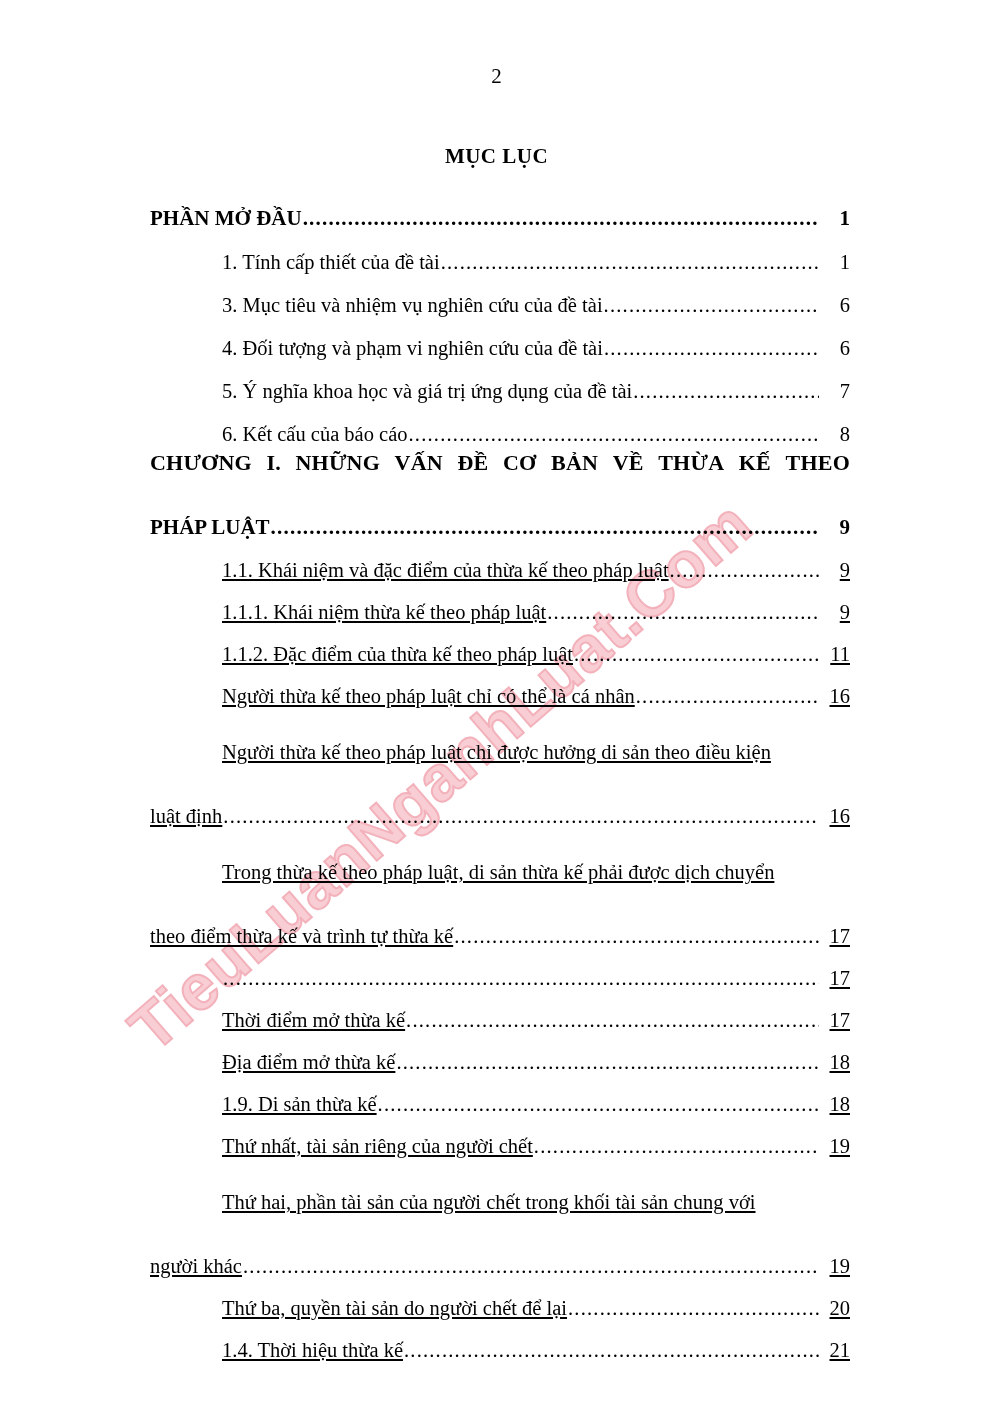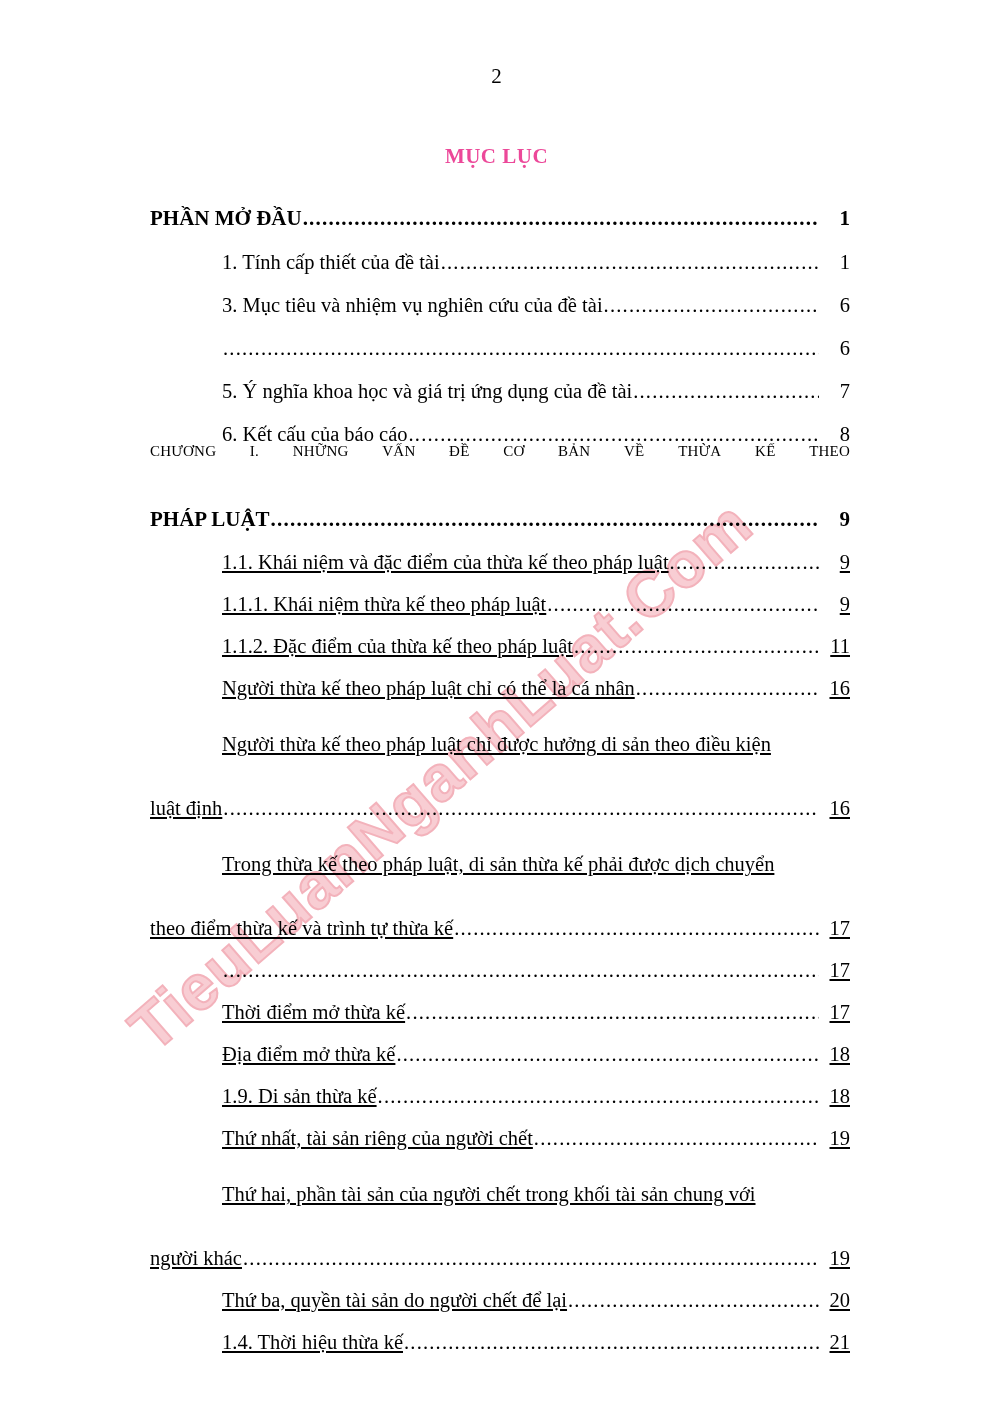--- a/index.html
+++ b/index.html
@@ -140,63 +140,65 @@
     white-space: nowrap;
     display: block;
     margin-top: 36px;
   }
   .wrap-line.ind {
     text-indent: 72px;
   }
 
   
   .chapter-line1 {
-    font-weight: 400;
-    font-size: 15px;
+    font-weight: 700;
+    font-size: 22px;
     line-height: 1;
     height: 43px;
     display: flex;
     justify-content: space-between;
     white-space: nowrap;
     letter-spacing: 0.2px;
+    margin-top: 8px;
   }
   .chapter-line1 .w { display: inline-block; }
 
   .tight { height: 42px; text-decoration: underline; }
 </style>
 </head>
 <body>
 
 <div id="watermark">
   <div class="wm-text" style="-webkit-text-stroke: 2px rgb(243, 178, 187);">TieuLuanNganhLuat.Com</div>
 </div>
 
 <div id="page">
 
   <div class="page-number">2</div>
 
-  <div class="toc-title" style="color: #ec4899;">MỤC LỤC</div>
+  <div class="toc-title" style="color: #000000;">MỤC LỤC</div>
 
   <div id="toc">
       <div class="toc-row lvl-top lvl-flush">
         <span class="lbl">PHẦN MỞ ĐẦU</span>
         <span class="leader"></span>
         <span class="pg">1</span>
       </div>
       <div class="toc-row lvl-ind">
         <span class="lbl">1. Tính cấp thiết của đề tài</span>
         <span class="leader"></span>
         <span class="pg">1</span>
       </div>
       <div class="toc-row lvl-ind">
         <span class="lbl">3. Mục tiêu và nhiệm vụ nghiên cứu của đề tài</span>
         <span class="leader"></span>
         <span class="pg">6</span>
       </div>
       <div class="toc-row lvl-ind">
+        <span class="lbl">4. Đối tượng và phạm vi nghiên cứu của đề tài</span>
         <span class="leader"></span>
         <span class="pg">6</span>
       </div>
       <div class="toc-row lvl-ind">
         <span class="lbl">5. Ý nghĩa khoa học và giá trị ứng dụng của đề tài</span>
         <span class="leader"></span>
         <span class="pg">7</span>
       </div>
       <div class="toc-row lvl-ind">
         <span class="lbl">6. Kết cấu của báo cáo</span>

